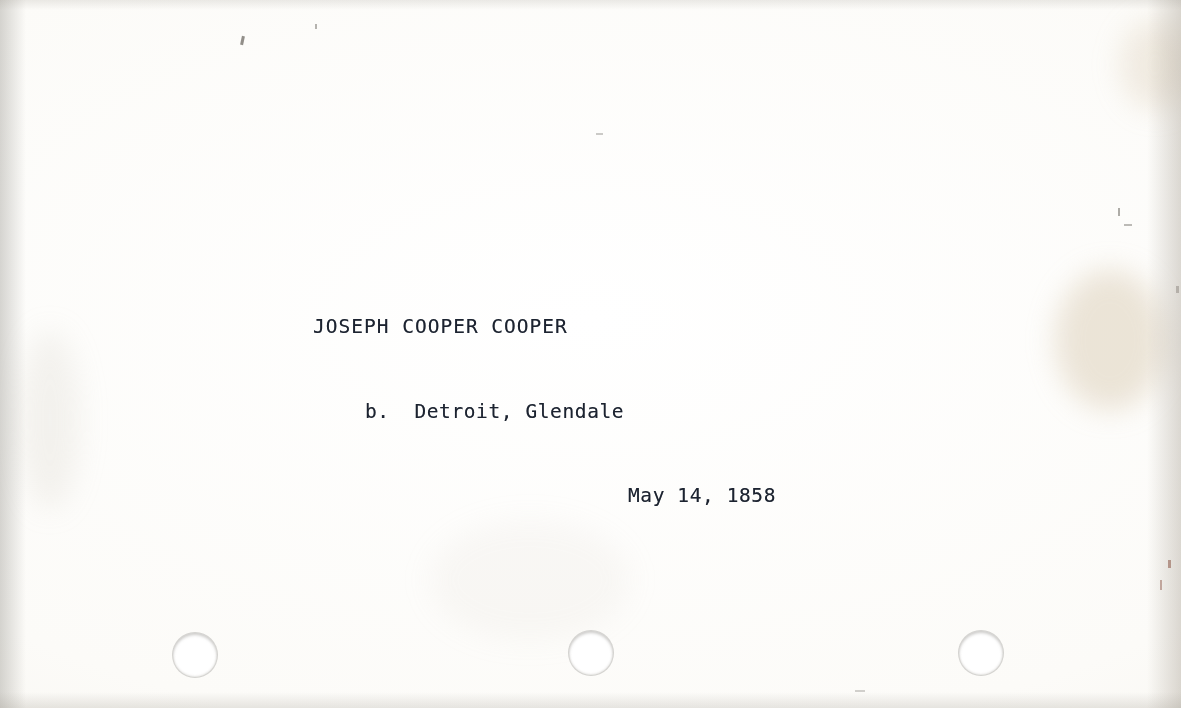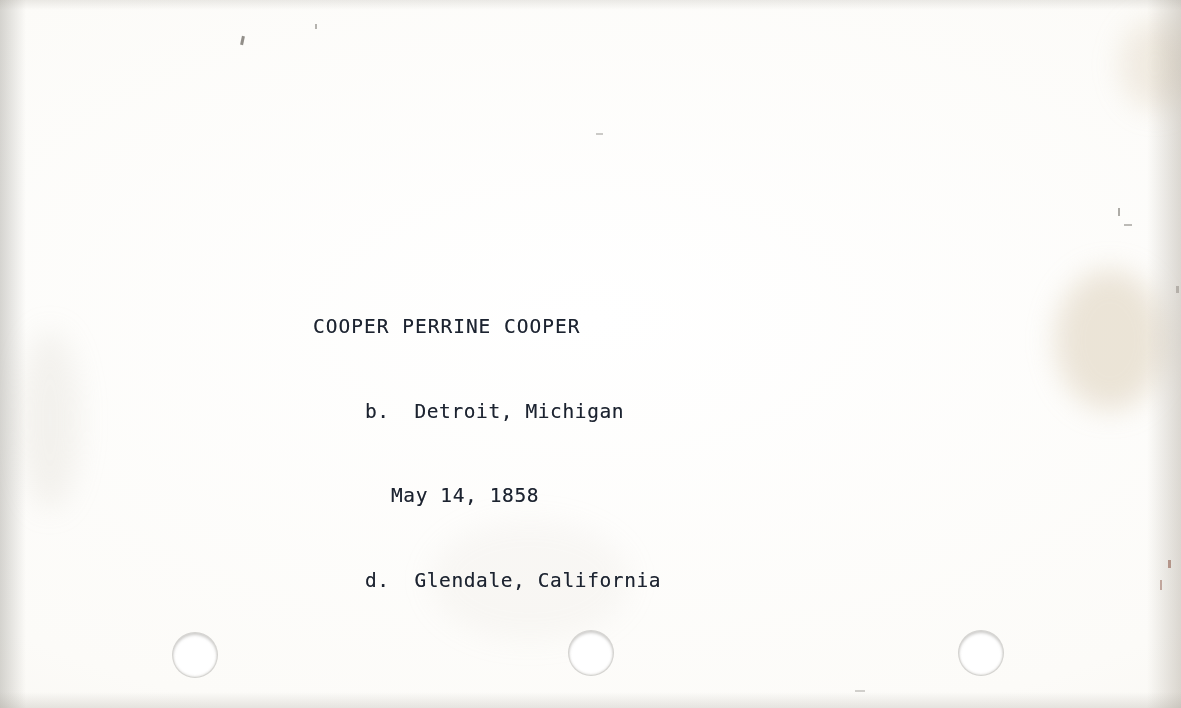--- a/index.html
+++ b/index.html
@@ -111,41 +111,40 @@
     line-height: 28.2px;
     letter-spacing: 0.6px;
     white-space: pre;
     text-shadow: 0 0 0.6px rgba(28,35,48,0.5);
   }
   .block { margin: 0; }
   .line { display: block; white-space: pre; }
 
   .name { letter-spacing: 1.0px; }
   .indent-1 { padding-left: 52px; }
-  .indent-2 { padding-left: 78px; }
+  .indent-2 { padding-left: 78px; text-align: center; }
 </style>
 </head>
 <body>
 
 <div id="page">
 
   <div class="paper"></div>
 
   <div class="stain stain-a"></div>
   <div class="stain stain-b"></div>
   <div class="stain stain-c"></div>
   <div class="stain stain-d"></div>
 
   <div class="typescript">
 
     <div class="block">
-      <span class="line name">COOPER PERRINE COOPER</span>
-      <span class="line indent-1"><span>b.</span>  <span>Detroit, Michigan</span></span>
+      <span class="line name">JOSEPH COOPER COOPER</span>
+      <span class="line indent-1"><span>b.</span>  <span>Detroit, Glendale</span></span>
       <span class="line indent-2">May 14, 1858</span>
-      <span class="line indent-1"><span>d.</span>  <span>Glendale, California</span></span>
     </div>
 
     
 
     
 
     
 
     
 

